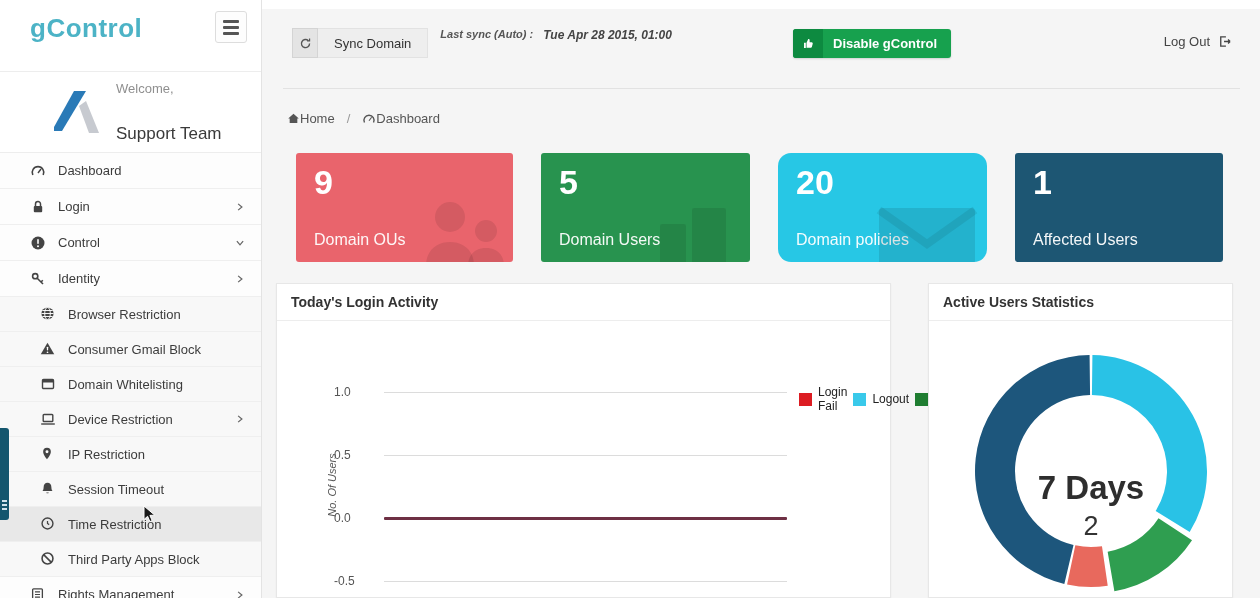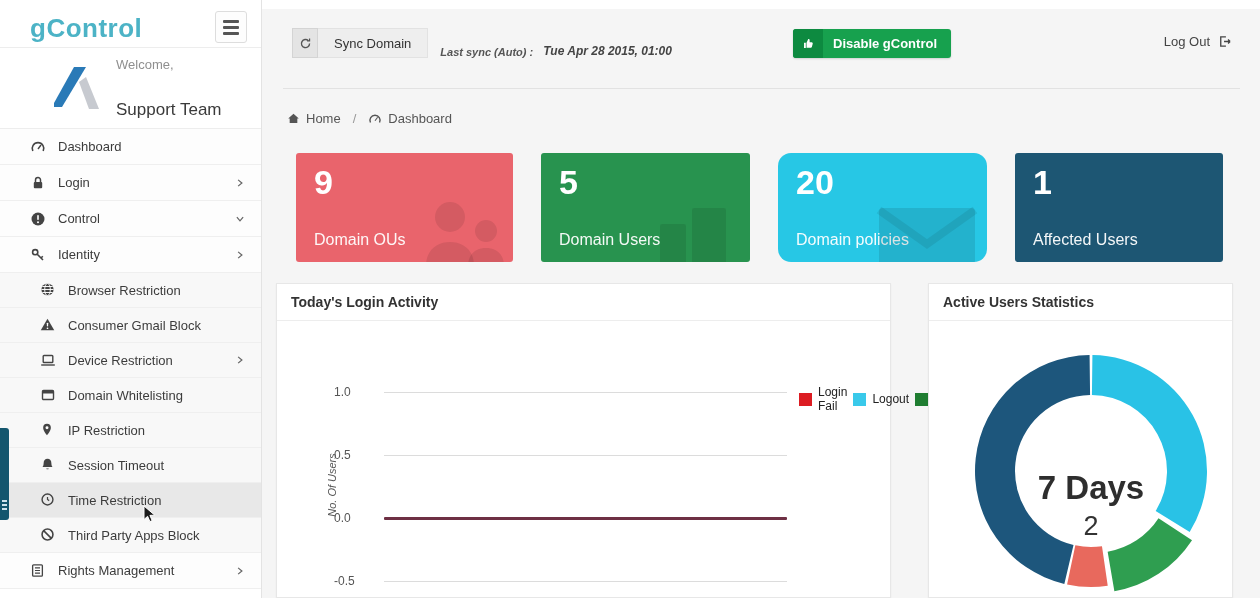--- a/index.html
+++ b/index.html
@@ -3,21 +3,21 @@
 <meta charset="utf-8">
 <style>
   * { margin:0; padding:0; box-sizing:border-box; }
   html,body { width:1260px; height:598px; overflow:hidden;
     font-family:"Liberation Sans", sans-serif; background:#f5f5f5; color:#333; }
   svg { display:block; }
 
   
   .sidebar { position:absolute; left:0; top:0; width:262px; height:598px;
     background:#fff; border-right:1px solid #e3e3e3; z-index:5; }
-  .sb-header { height:48px; border-bottom:1px solid #ededed; position:relative; }
+  .sb-header { height:72px; border-bottom:1px solid #ededed; position:relative; }
   .logo-text { position:absolute; left:30px; top:13px; font-size:26px; font-weight:bold;
     color:#4cb3c6; letter-spacing:0.5px; }
   .hamburger-btn { position:absolute; right:14px; top:11px; width:32px; height:32px;
     background:#fdfdfd; border:1px solid #ddd; border-radius:3px; cursor:pointer;
     display:flex; flex-direction:column; justify-content:center; align-items:center; gap:3px; }
   .hamburger-btn i { display:block; width:16px; height:3px; background:#555; border-radius:1px; }
   .sb-profile { height:81px; border-bottom:1px solid #ededed; display:flex;
     align-items:center; padding-left:52px; gap:16px; }
   .welcome-small { font-size:13px; color:#8f8f8f; }
   .welcome-name { font-size:17px; color:#3a3a3a;margin-top:28px; }
@@ -36,42 +36,42 @@
   .edge-tab i { position:absolute; left:2px; width:5px; height:2px; background:#cfe3ec; }
   .edge-tab i:nth-child(1){ top:72px; } .edge-tab i:nth-child(2){ top:76px; } .edge-tab i:nth-child(3){ top:80px; }
 
   .mouse-cursor { position:absolute; left:143px; top:505px; z-index:20; pointer-events:none; }
 
   
   .main { position:absolute; left:262px; top:0; right:0; bottom:0; background:#f5f5f5; }
   .top-white-strip { position:absolute; left:0; top:0; right:0; height:9px; background:#fff; }
   .topbar-divider { position:absolute; left:21px; right:20px; top:88px; height:1px; background:#e2e2e2; }
 
-  .sync-group { position:absolute; left:30px; top:28px; height:30px; display:flex; align-items:flex-end; }
+  .sync-group { position:absolute; left:30px; top:28px; height:30px; display:flex; align-items:flex-start; }
   .sync-icon-btn { width:26px; height:30px; background:#e4e4e4; border:1px solid #d4d4d4;
     display:flex; align-items:center; justify-content:center; cursor:pointer; }
   .sync-label-btn { height:30px; background:#eeeeee; border:1px solid #e2e2e2; border-left:none;
     padding:0 16px; font-size:13px; color:#333; display:flex; align-items:center; cursor:pointer; }
   .lastsync { margin-left:12px; font-size:11px; font-style:italic; font-weight:bold; color:#555; }
   .lastsync-val { margin-left:10px; font-size:12px; font-style:italic; font-weight:bold; color:#444; }
 
   .disable-btn { position:absolute; left:531px; top:29px; height:29px; border-radius:3px;
     background:#17a14e; color:#fff; display:flex; align-items:center; cursor:pointer;
     box-shadow:0 1px 2px rgba(0,0,0,0.15); overflow:hidden; }
   .disable-btn .ico { width:30px; height:29px; background:#0d8a40;
     display:flex; align-items:center; justify-content:center; }
   .disable-btn .txt { padding:0 14px 0 10px; font-size:13px; font-weight:bold; }
 
   .logout { position:absolute; right:28px; top:34px; display:flex; align-items:center; gap:7px;
     font-size:13px; color:#444; cursor:pointer; }
 
   .breadcrumb { position:absolute; left:25px; top:111px; display:flex; align-items:center;
     gap:8px; font-size:13px; color:#555; }
   .breadcrumb .sep { color:#999; margin:0 4px; }
-  .crumb { display:flex; align-items:center; gap:6px; cursor:pointer; }
+  .crumb { display:flex; align-items:center; cursor:pointer; }
 
   
   .card { position:absolute; top:153px; height:109px; border-radius:3px; color:#fff;
     overflow:hidden; cursor:pointer; }
   .card .val { position:absolute; left:18px; top:10px; font-size:34px; font-weight:bold; }
   .card .lbl { position:absolute; left:18px; bottom:13px; font-size:16px; color:rgba(255,255,255,0.95); }
   .card .wm { position:absolute; right:6px; bottom:-4px; opacity:1; }
 
   
   .panel { position:absolute; top:283px; background:#fff; border:1px solid #e7e7e7;
@@ -194,41 +194,41 @@
           <path d="M8 1.8L15.2 14H0.8Z" fill="#444"></path>
           <rect x="7.3" y="6" width="1.4" height="4" rx="0.7" fill="#fff"></rect>
           <circle cx="8" cy="12" r="0.9" fill="#fff"></circle>
           </svg>
       </span>
       <span class="nav-label">Consumer Gmail Block</span>
     </div>
 
     <div class="nav-item sub">
       <span class="nav-icon">
+        <svg width="16" height="16" viewBox="0 0 16 16">
+          <rect x="2.5" y="3.5" width="11" height="9" rx="1" fill="none" stroke="#444" stroke-width="1.4"></rect>
+          <rect x="2.5" y="3.5" width="11" height="3" fill="#444"></rect>
+          </svg>
+      </span>
+      <span class="nav-label">Domain Whitelisting</span>
+    </div>
+
+    <div class="nav-item sub">
+      <span class="nav-icon">
         <svg width="16" height="16" viewBox="0 0 16 16" fill="none" stroke="#444" stroke-width="1.4">
           <rect x="3.2" y="3.5" width="9.6" height="7" rx="0.8"></rect>
             <path d="M1.2 13h13.6"></path>
           </svg>
       </span>
       <span class="nav-label">Device Restriction</span>
       <span class="chev">
         <svg width="10" height="10" viewBox="0 0 16 16" fill="none" stroke="#666" stroke-width="2">
             <polyline points="5,3 11,8 5,13"></polyline>
           </svg>
         </span>
-    </div>
-
-    <div class="nav-item sub">
-      <span class="nav-icon">
-        <svg width="16" height="16" viewBox="0 0 16 16">
-          <rect x="2.5" y="3.5" width="11" height="9" rx="1" fill="none" stroke="#444" stroke-width="1.4"></rect>
-          <rect x="2.5" y="3.5" width="11" height="3" fill="#444"></rect>
-          </svg>
-      </span>
-      <span class="nav-label">Domain Whitelisting</span>
     </div>
 
     <div class="nav-item sub">
       <span class="nav-icon">
         <svg width="14" height="15" viewBox="0 0 16 16">
           <path d="M8 1.5a4.4 4.4 0 0 1 4.4 4.4C12.4 9.4 8 14.5 8 14.5S3.6 9.4 3.6 5.9A4.4 4.4 0 0 1 8 1.5Z" fill="#444"></path>
           <circle cx="8" cy="5.9" r="1.7" fill="#fff"></circle>
           </svg>
       </span>
       <span class="nav-label">IP Restriction</span>

